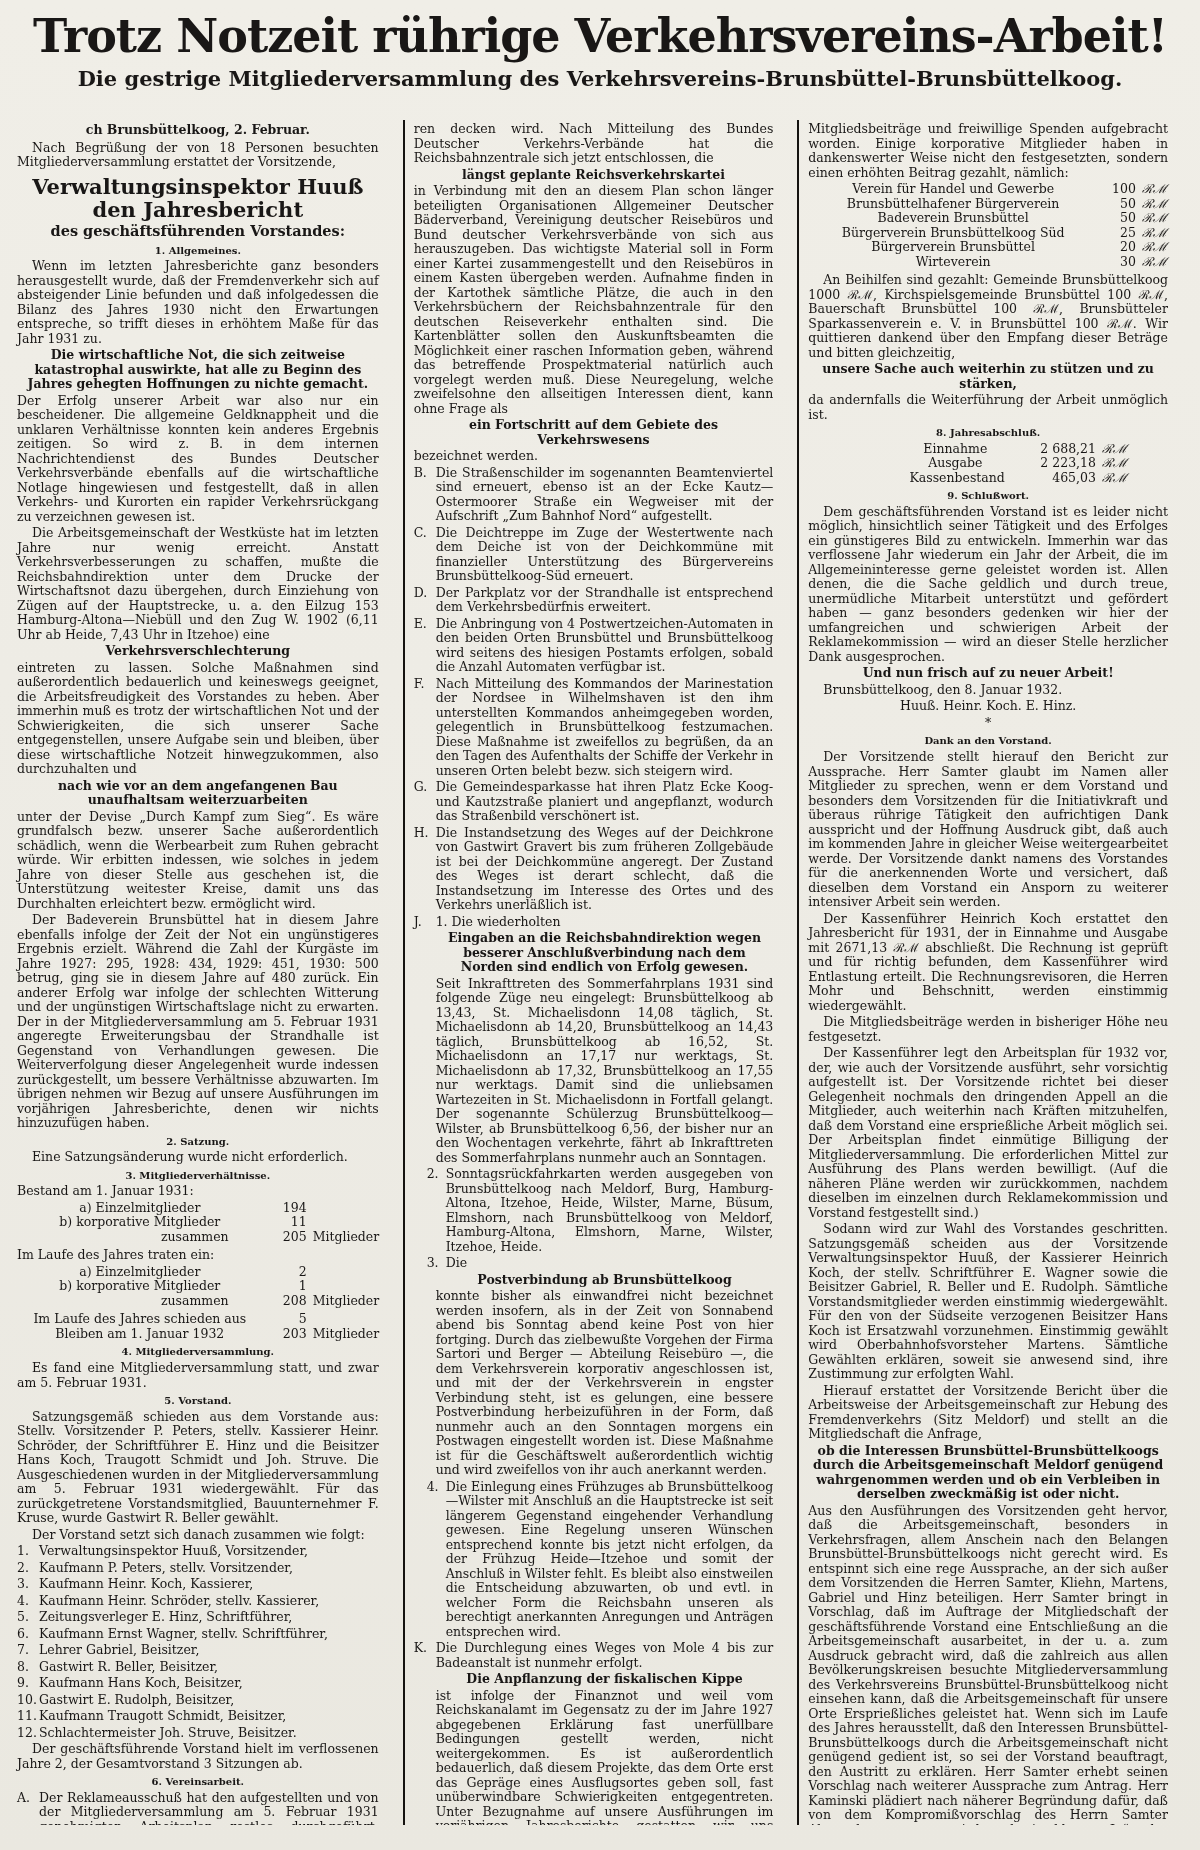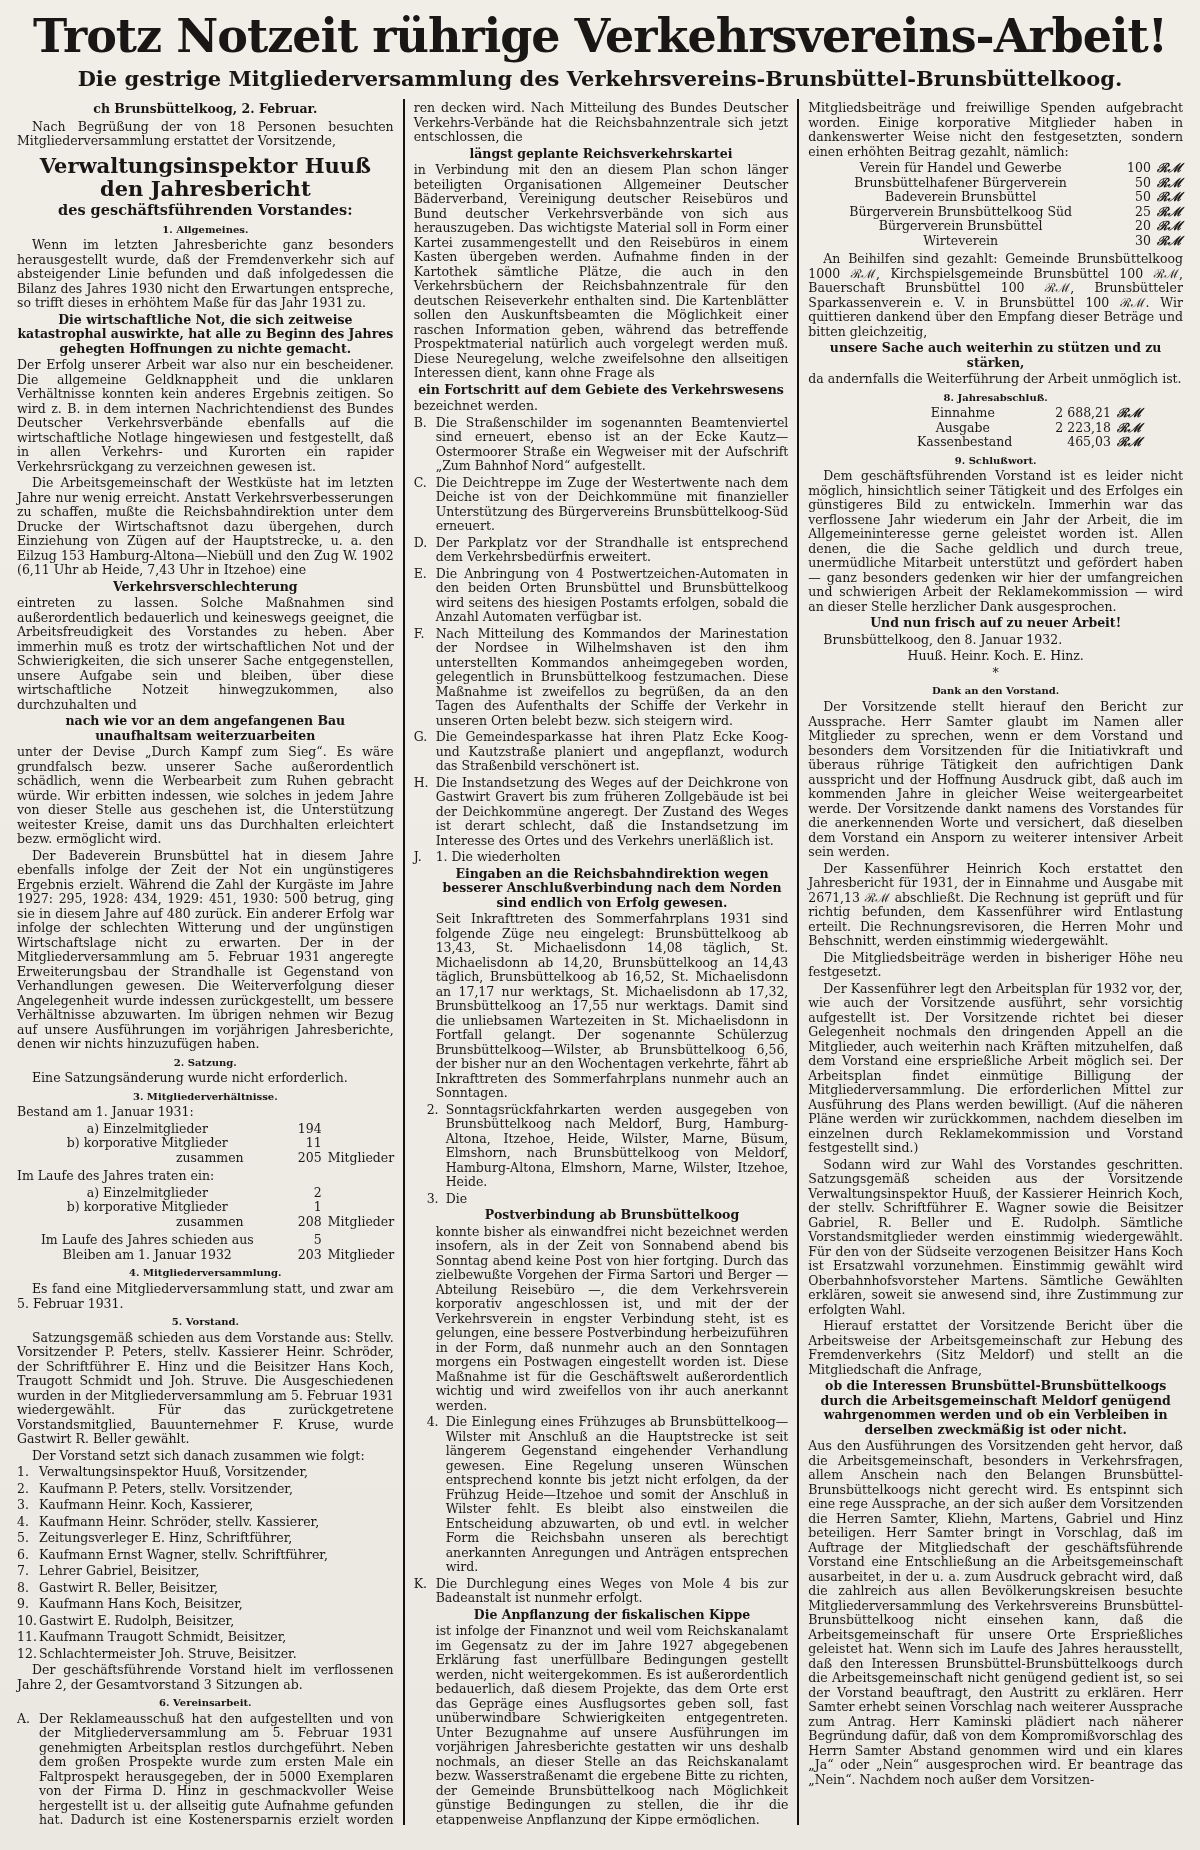--- a/index.html
+++ b/index.html
@@ -25,23 +25,24 @@
     font-family:"DejaVu Serif",serif;
   }
   .subheadline{
     margin:6px 0 8px;
     font-size:21px;font-weight:bold;letter-spacing:0;
   }
   
   .cols{display:flex;height:1726px;overflow:hidden;}
   .col{
     width:33.333%;box-sizing:border-box;
-    padding:2px 9px 0 9px;
+    padding:2px 24px 0 9px;
     font-size:12.5px;line-height:1.16;
     overflow:hidden;
+    margin-top:21px;
   }
   .col + .col{border-left:2px solid #151310;}
   
   .b{margin:0 0 2px;text-align:justify;}
   .ind{text-indent:15px;}
   .bc{font-weight:bold;text-align:center;text-indent:0;margin:2px 0;}
   .sec{font-weight:bold;text-align:center;text-indent:0;margin:5px 0 3px;font-size:10px;}
   .big{font-size:21px;font-weight:bold;text-align:center;line-height:1.12;margin:5px 0 1px;}
   .sub{font-weight:bold;text-align:center;font-size:14.5px;margin:1px 0 2px;}
   .date{font-weight:bold;text-align:center;text-indent:0;margin:1px 0 3px;}
@@ -49,21 +50,21 @@
   .ml{margin-left:22px;}
   .hang{position:relative;padding-left:22px;text-indent:0;}
   .hang .mk{position:absolute;left:0;top:0;}
   .hang2{position:relative;padding-left:32px;text-indent:0;}
   .hang2 .mk{position:absolute;left:13px;top:0;}
   
   .rows{margin:2px 0 4px;}
   .row{display:flex;}
   .rl{flex:1;text-align:center;}
   .rv{min-width:52px;text-align:right;white-space:nowrap;}
-  .rs{font-style:italic;margin-left:6px;width:26px;font-weight:bold;}
+  .rs{font-style:italic;margin-left:6px;width:26px;}
   .ra{width:66px;margin-left:6px;}
   .row.sum .rl{text-align:right;padding-right:26px;}
   .rows.mem{padding-left:8px;}
   .rows.rm .rl{padding-left:14px;}
   .rows.fin .rl{padding-left:62px;}
   .rows.fin{padding-right:40px;}
 </style>
 </head>
 <body>
 

